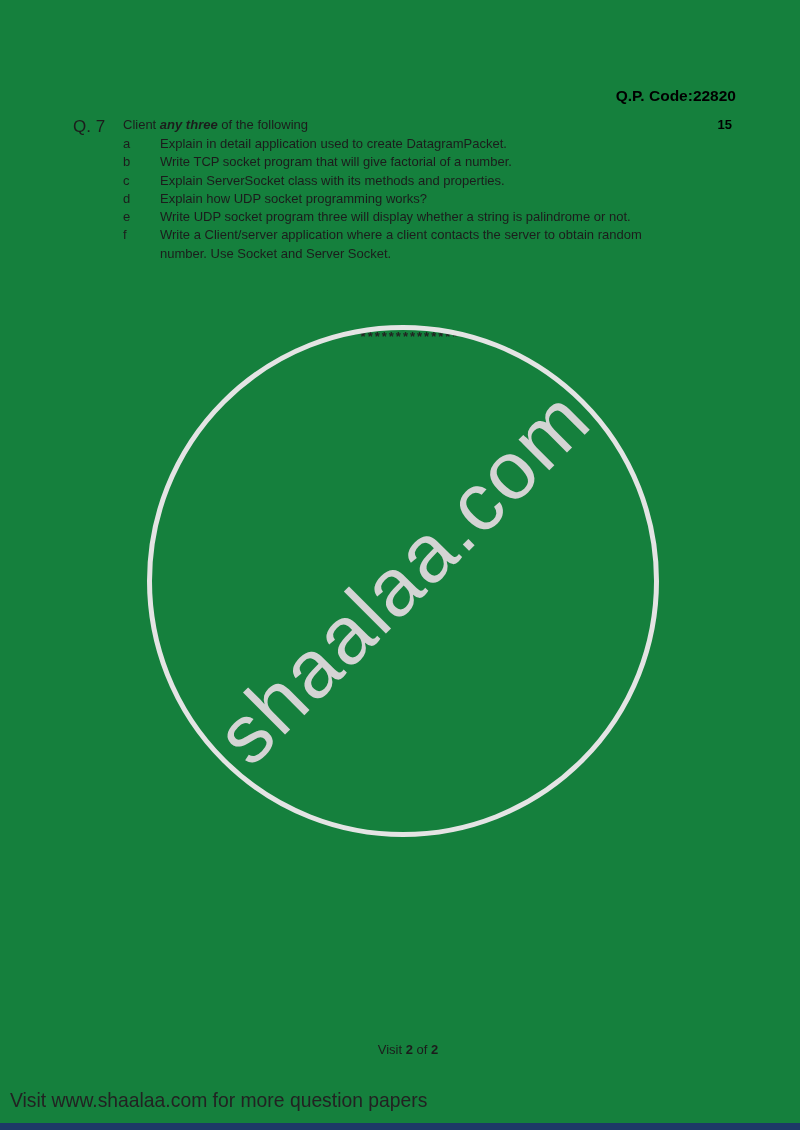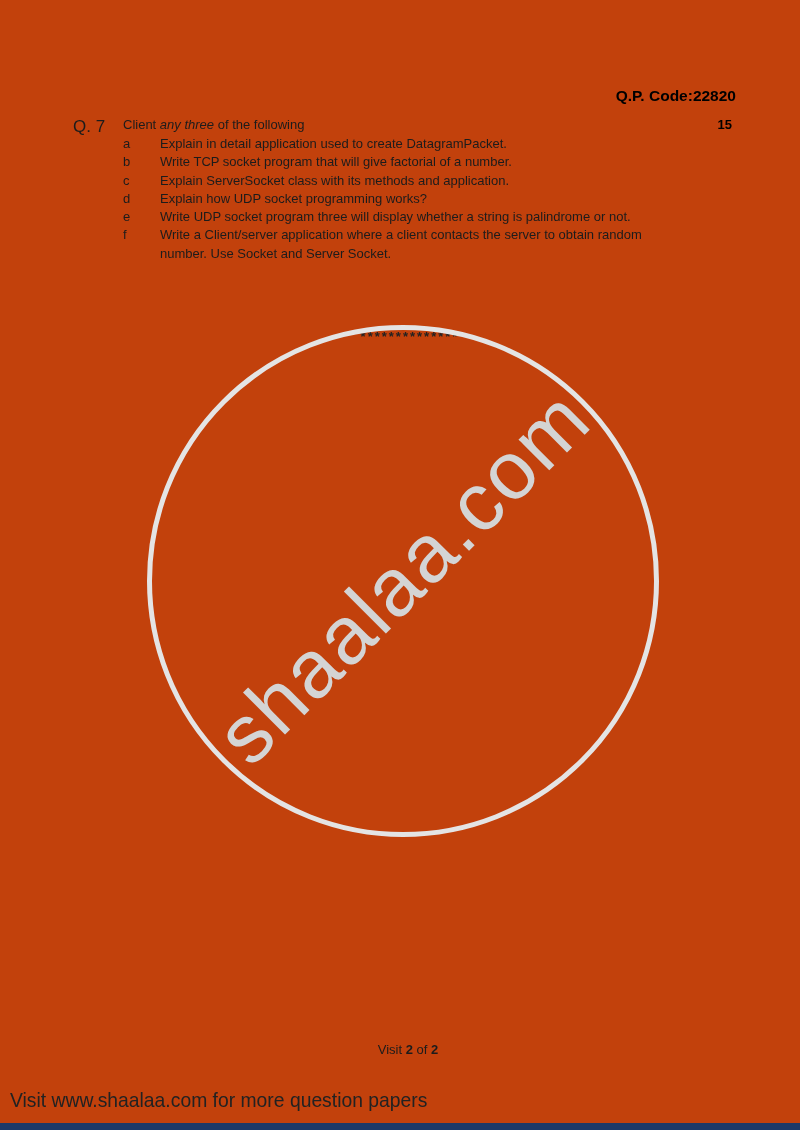--- a/index.html
+++ b/index.html
@@ -1,20 +1,20 @@
 <!DOCTYPE html>
 <html><head>
 <meta charset="utf-8">
 <style>
   html, body { margin:0; padding:0; background:#ffffff; }
   .page {
     position: relative;
     width: 800px;
     height: 1130px;
-    background: #c2410c;
+    background: #15803d;
     font-family: "Liberation Sans", sans-serif;
     color: #1c1c1c;
     overflow: hidden;
   }
   .qp-code {
     position: absolute;
     top: 87px;
     right: 64px;
     font-size: 15.5px;
     font-weight: bold;
@@ -25,21 +25,21 @@
     left: 73px;
     top: 117px;
     font-size: 17px;
   }
   .q-prompt {
     position: absolute;
     left: 123px;
     top: 117px;
     font-size: 13px;
   }
-  .q-prompt .emph { font-weight: normal; font-style: italic; }
+  .q-prompt .emph { font-weight: bold; font-style: italic; }
   .q-marks {
     position: absolute;
     top: 117px;
     right: 68px;
     font-size: 13px;
     font-weight: bold;
     color: #000000;
     margin-left: 28px;
   }
   .subq-list {
@@ -129,21 +129,21 @@
     <div class="subq-row">
       <span class="subq-letter">a</span>
       <span class="subq-text">Explain in detail application used to create DatagramPacket.</span>
     </div>
     <div class="subq-row">
       <span class="subq-letter">b</span>
       <span class="subq-text">Write TCP socket program that will give factorial of a number.</span>
     </div>
     <div class="subq-row">
       <span class="subq-letter">c</span>
-      <span class="subq-text">Explain ServerSocket class with its methods and application.</span>
+      <span class="subq-text">Explain ServerSocket class with its methods and properties.</span>
     </div>
     <div class="subq-row">
       <span class="subq-letter">d</span>
       <span class="subq-text">Explain how UDP socket programming works?</span>
     </div>
     <div class="subq-row">
       <span class="subq-letter">e</span>
       <span class="subq-text">Write UDP socket program three will display whether a string is palindrome or not.</span>
     </div>
     <div class="subq-row">

